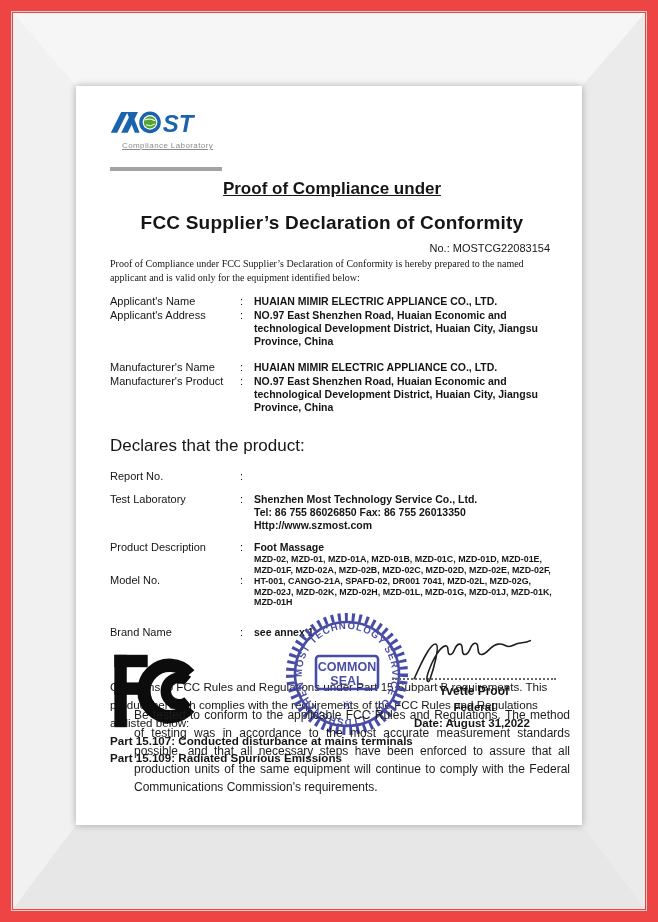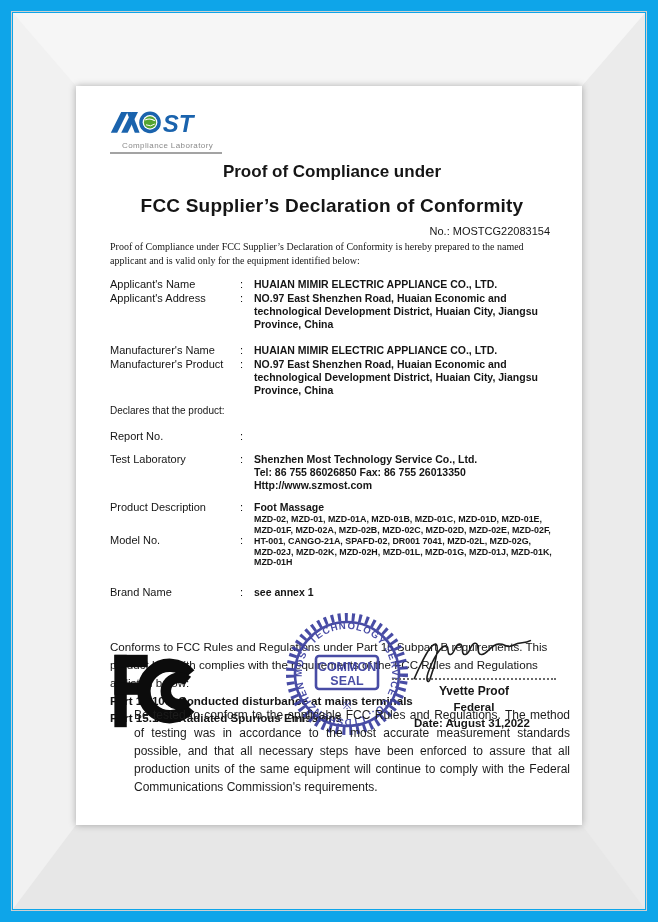--- a/index.html
+++ b/index.html
@@ -1,51 +1,51 @@
 <!DOCTYPE html>
 <html><head>
 <meta charset="utf-8">
 <style>
   html, body { margin:0; padding:0; }
   body { width:658px; height:922px; background:#ffffff; font-family:"Liberation Sans", sans-serif; }
-  .stage { position:relative; width:658px; height:922px; overflow:hidden; background:#0ea5e9; }
+  .stage { position:relative; width:658px; height:922px; overflow:hidden; background:#ef4444; }
 
   
   .frame-hairline { position:absolute; inset:11px; border:1px solid #cfcfcf; }
   .frame {
     position:absolute; inset:13px;
     border-style:solid;
     border-width:73px 63px 84px 63px;
     border-color:#f6f6f6 #ebebeb #e7e7e7 #f1f1f1;
     box-shadow: inset 0 1px 4px rgba(0,0,0,.05);
   }
   .paper {
     position:relative; width:100%; height:100%;
     background:#ffffff; color:#151515;
     box-shadow: 0 0 7px rgba(0,0,0,.30);
   }
   .content { padding:20px 28px 0 34px; }
 
   
   .logo-wrap { width:112px; margin-top:2px; }
-  .logo-sub { font-size:8px; color:#8a8a8a; letter-spacing:.4px; padding:1px 0 2px 12px; border-bottom:2px solid #a3a3a3; }
-
-  
-  .title1 { text-align:center; font-size:17px; font-weight:bold; margin-top:8px; }
+  .logo-sub { font-size:8px; color:#8a8a8a; letter-spacing:.4px; padding:1px 0 17px 12px; border-bottom:4px solid #a3a3a3;text-decoration:underline; }
+
+  
+  .title1 { text-align:center; font-size:17px; font-weight:bold; margin-top:8px;text-decoration:underline; }
   .title2 { text-align:center; font-size:19px; font-weight:bold; margin-top:13px; letter-spacing:.2px; }
   .certno { text-align:right; font-size:11px; margin-top:8px; padding-right:4px; }
   .intro  { font-family:"Liberation Serif", serif; font-size:10px; line-height:1.42; margin-top:3px; padding-right:2px; }
 
   
   .row { display:grid; grid-template-columns:130px 14px 1fr; font-size:11px; line-height:1.22; }
   .row .colon { text-align:left; }
   .row .val { font-weight:bold; font-size:10.5px; line-height:1.26; }
   .parties { margin-top:10px; }
   .gap12 { height:13px; }
-  .declares { font-size:10px; margin-top:7px; }
+  .declares { font-size:17px; margin-top:21px; }
   .products { margin-top:14px; }
   .mt10 { margin-top:10px; }
   .mt8  { margin-top:8px; }
   .mt18 { margin-top:18px; }
   .val-small { font-weight:bold; font-size:8.9px; line-height:1.22; letter-spacing:0; }
   .lab-line { display:block; }
 
   
   .conforms { margin-top:38px; font-size:11.6px; line-height:1.55; padding-right:2px; }
   .conf-item { font-weight:bold; font-size:11.6px; line-height:1.5; }

